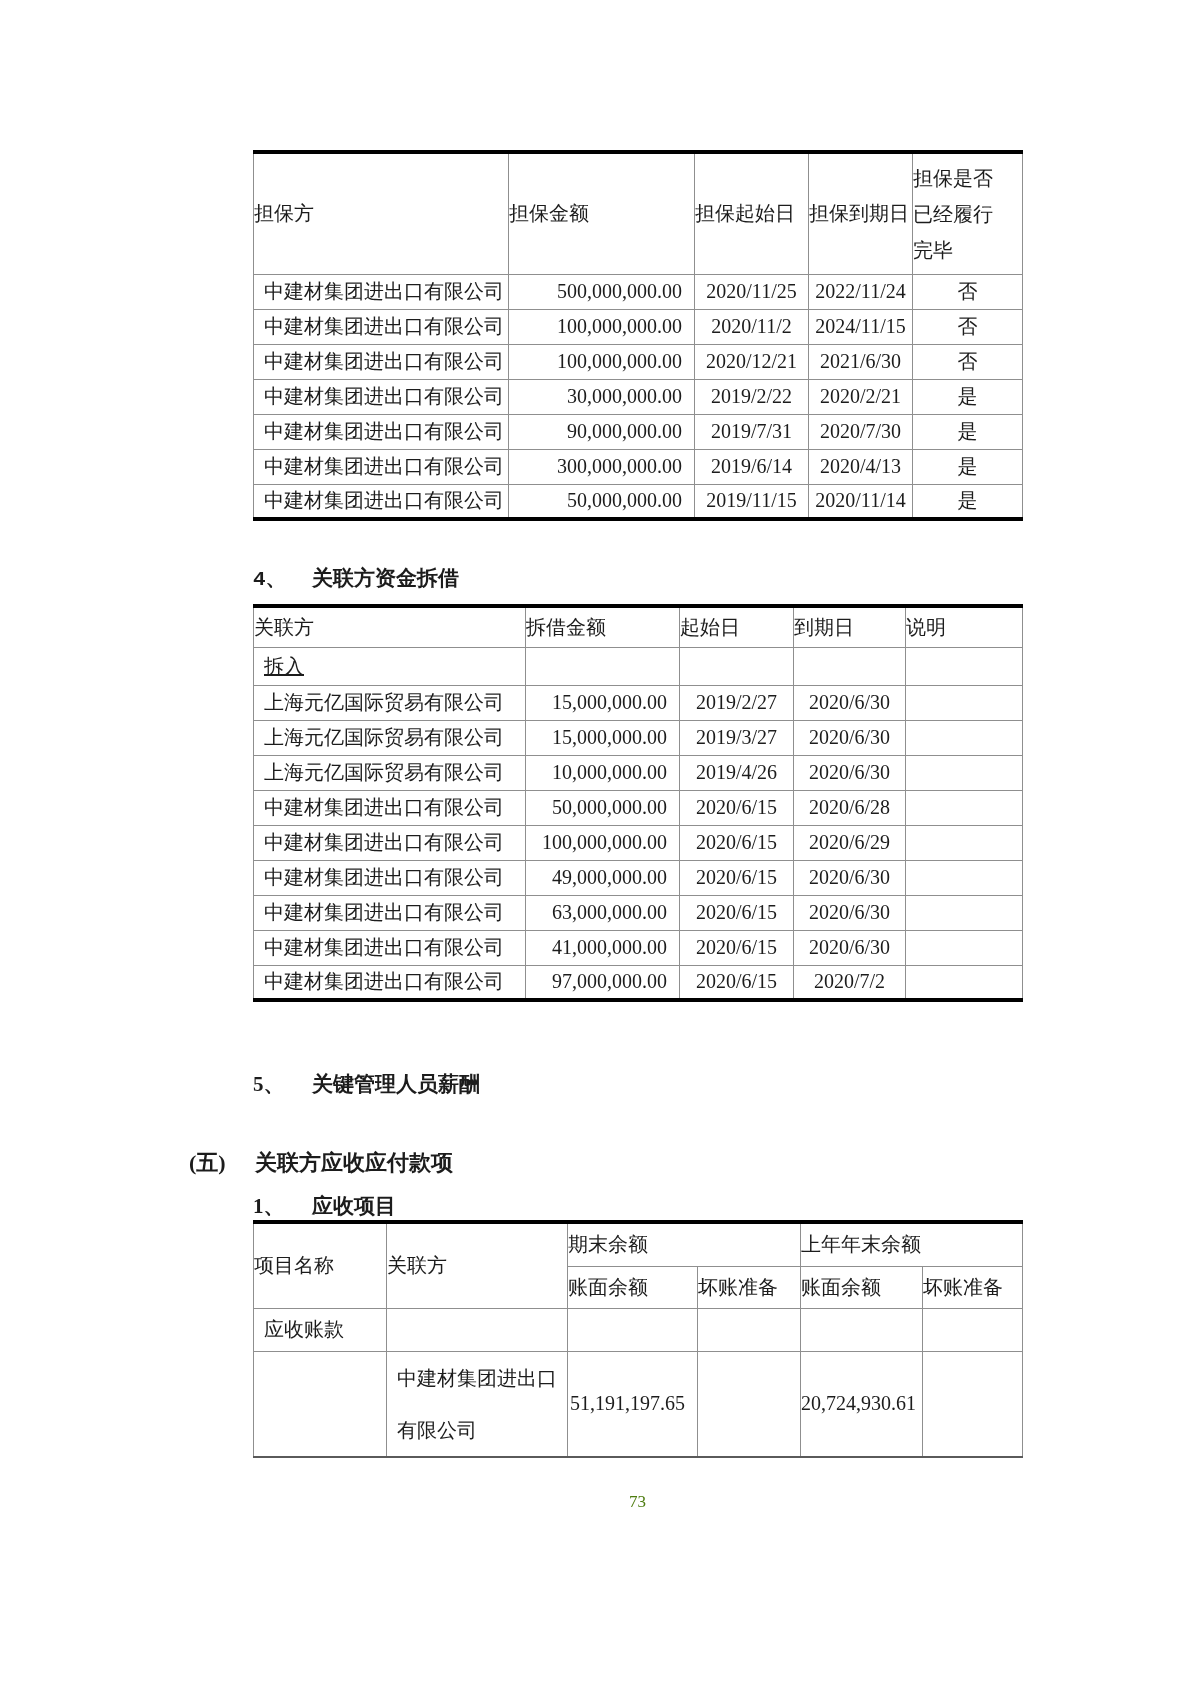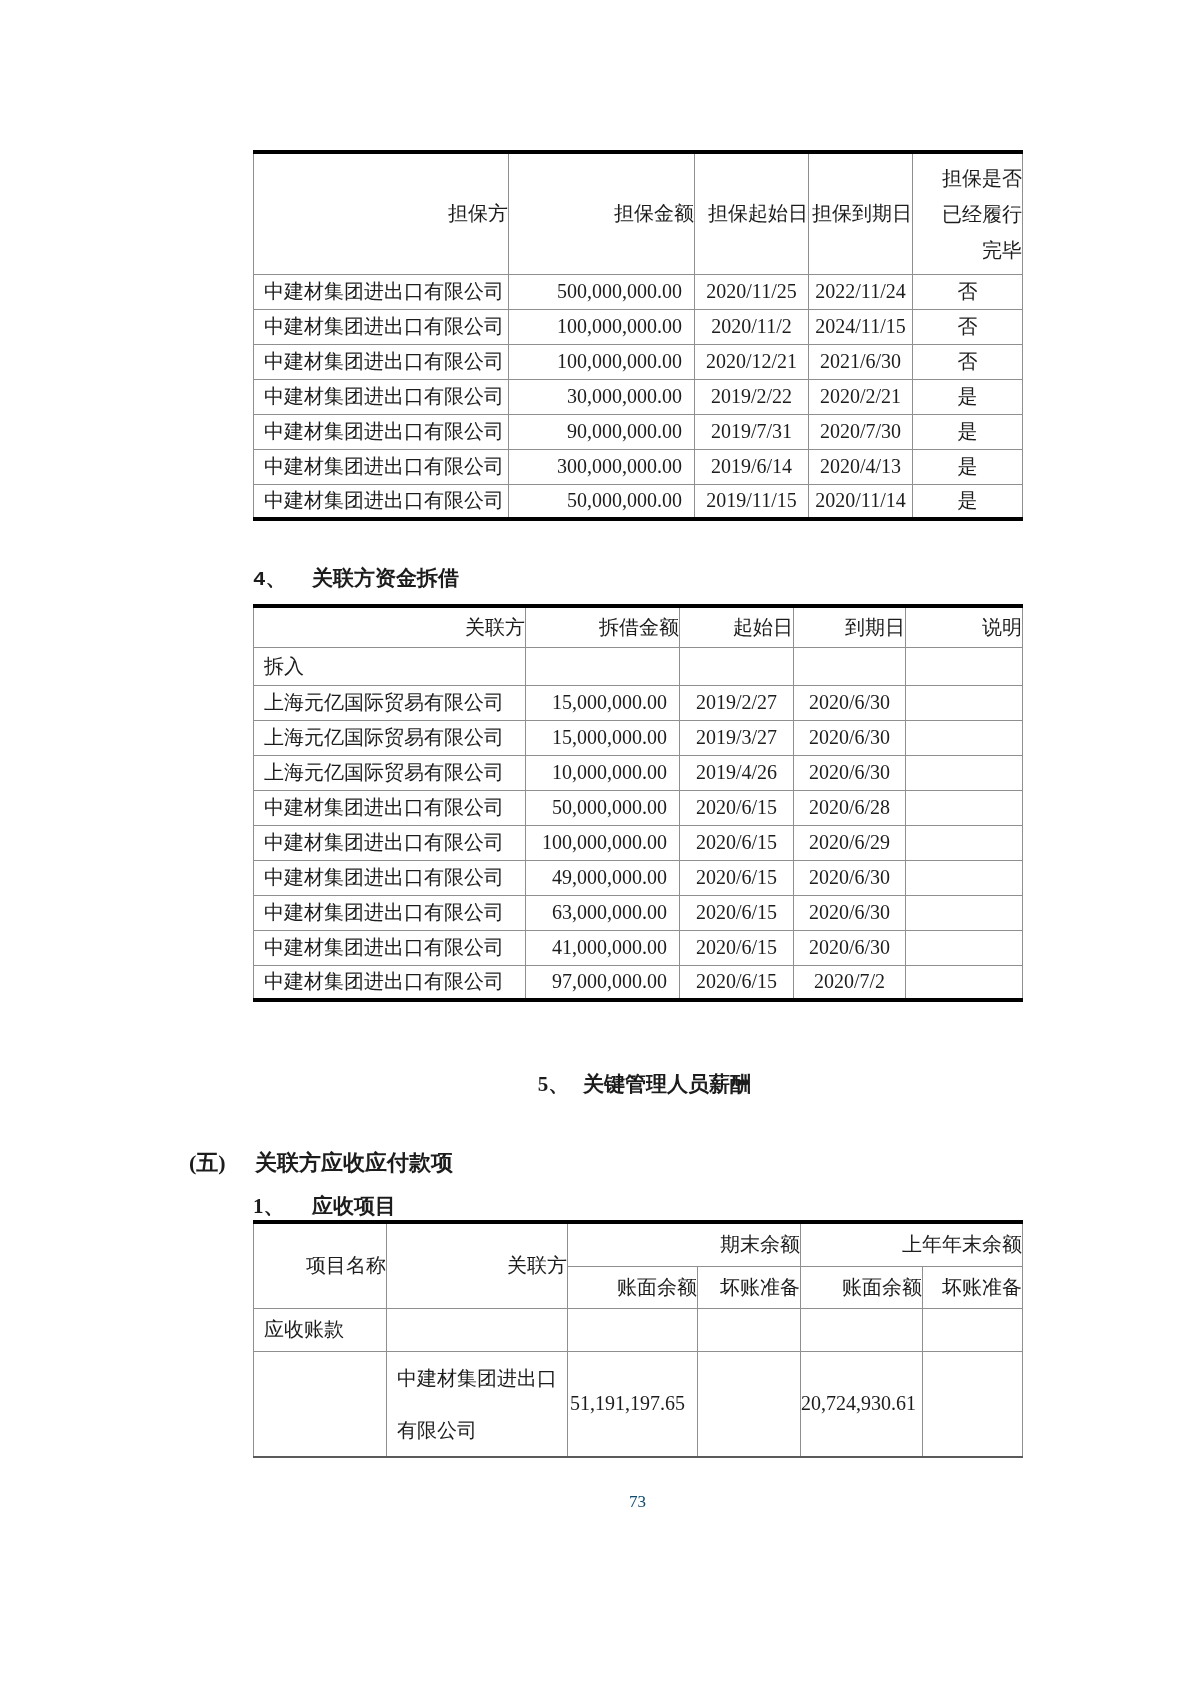--- a/index.html
+++ b/index.html
@@ -8,43 +8,43 @@
     font-family:"Liberation Serif","DejaVu Serif",serif;color:#1c1c1c;
     -webkit-font-smoothing:antialiased;
   }
   .content{position:absolute;left:253px;top:150px;width:769px;}
   table{border-collapse:collapse;table-layout:fixed;width:769px;font-size:20px;color:#1c1c1c;}
   table.sheet{border-top:4px solid #000;border-bottom:4px solid #000;}
   td{border:1px solid #8f8f8f;padding:0;vertical-align:middle;overflow:hidden;}
   td.l{text-align:left;padding-left:10px;}
   td.c{text-align:center;}
   td.r{text-align:right;padding-right:12px;}
-  td.hd{text-align:right;}
+  td.hd{text-align:left;}
   .t1 tr.head{height:122px;}
   .t1 tr.data{height:35px;}
   .t1 .ml div{line-height:36px;}
   .t2 tr.head{height:41px;}
-  .t2 tr.group{height:38px;}
+  .t2 tr.group{height:38px;text-decoration:underline;}
   .t2 tr.data{height:35px;margin-top:26px;}
   .t3 tr.head{height:41px;}
   .t3 tr.data{height:40px;}
   .t4 tr.h1{height:44px;}
   .t4 tr.h2{height:42px;}
   .t4 tr.group{height:43px;}
   .t4 tr.data{height:103px;}
   .t4{border-bottom:2px solid #5a5a5a !important;}
   .t4 td.wrapcell{line-height:52px;}
   .heading{font-weight:bold;font-size:21px;line-height:28px;white-space:nowrap;}
   .heading .num{display:inline-block;width:59px;}
   .h4{margin-top:45px;margin-bottom:10px;font-family:Liberation Mono, monospace;}
-  .h5{margin-top:68px;margin-bottom:8px;text-align:center;}
+  .h5{margin-top:68px;margin-bottom:8px;}
   .hwu{margin-top:50px;margin-left:-64px;font-size:22px;line-height:30px;}
   .hwu .num{width:66px;}
   .h1sub{margin-top:14px;margin-bottom:0;}
-  .pagenum{margin-top:34px;text-align:center;font-size:17px;color:#0c4a6e;}
+  .pagenum{margin-top:34px;text-align:center;font-size:17px;color:#4d7c0f;}
 </style>
 </head>
 <body>
 
 <div class="content">
 
   <table class="sheet t1">
     <colgroup>
       <col style="width:255px">
         <col style="width:186px">

